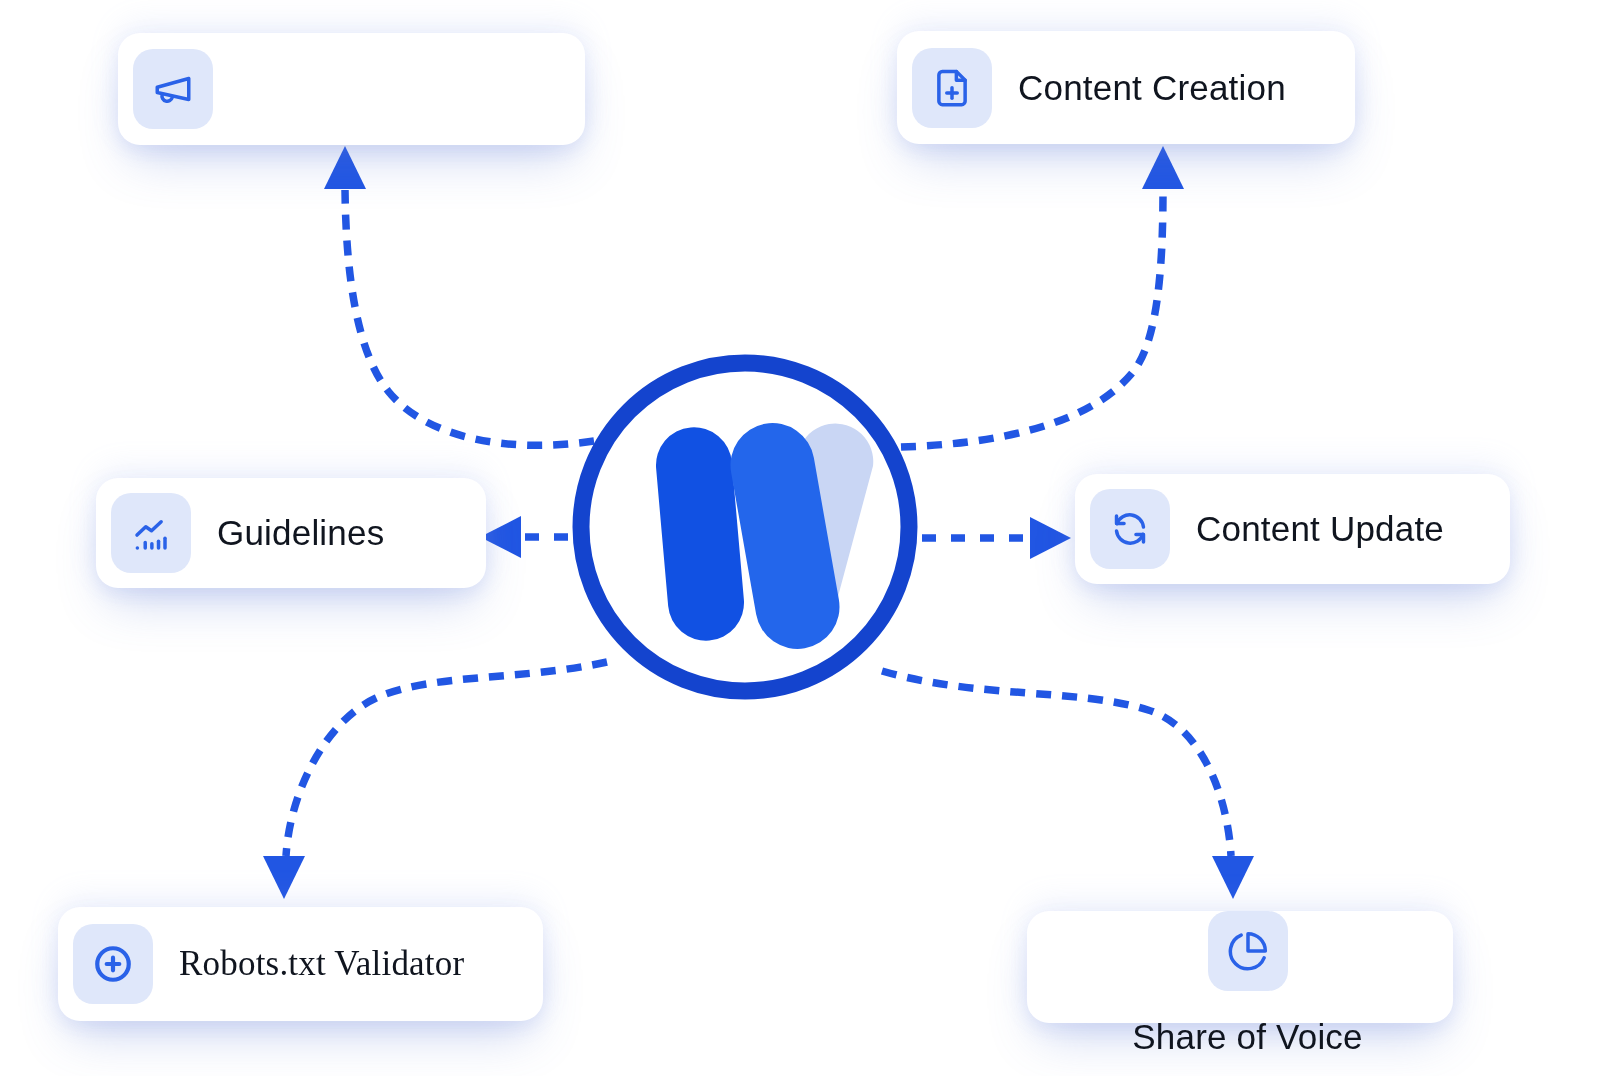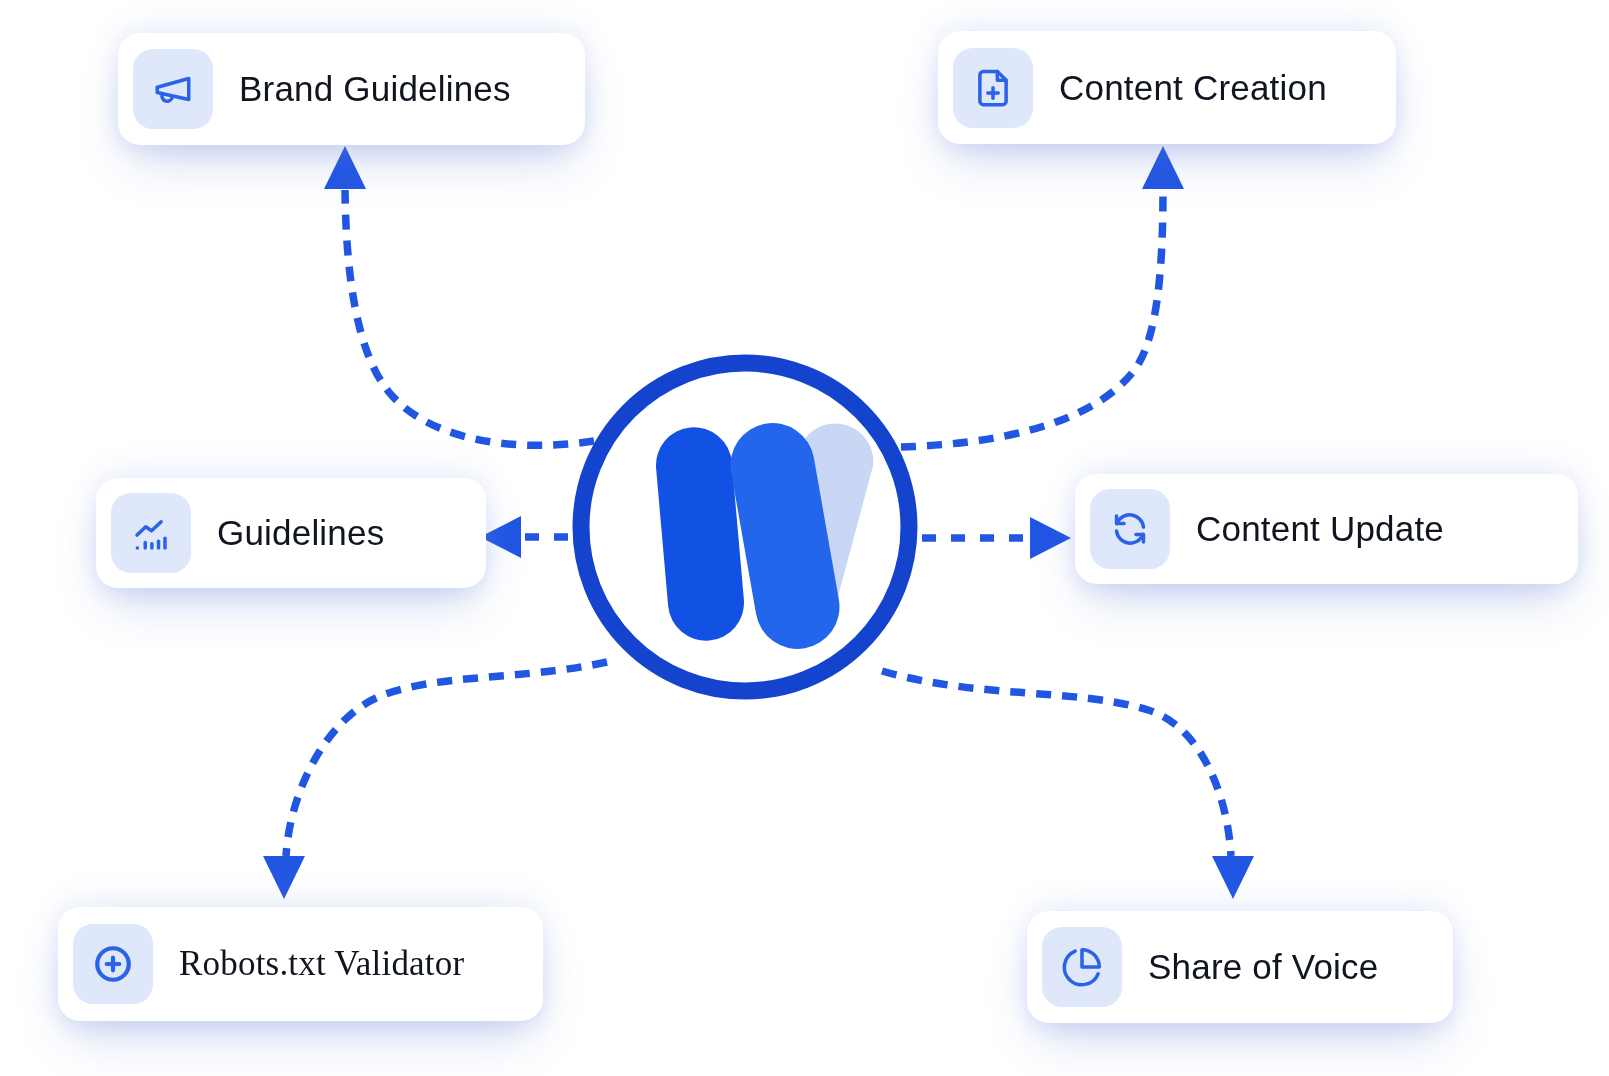--- a/index.html
+++ b/index.html
@@ -39,25 +39,25 @@
   .tile svg{
     width:42px;height:42px;stroke:var(--icon);fill:none;
     stroke-width:2;stroke-linecap:round;stroke-linejoin:round;
   }
   .tile svg.thick{stroke-width:2.4;}
   .label{
     font-size:35px;font-weight:500;color:var(--text);
     letter-spacing:.2px;white-space:nowrap;
   }
   .card-bg {left:118px;top:33px; width:467px;height:112px;}
-  .card-cc {left:897px;top:31px; width:458px;height:113px;margin-left:41px;}
+  .card-cc {left:897px;top:31px; width:458px;height:113px;}
   .card-mon{left:96px; top:478px;width:390px;height:110px;}
-  .card-cu {left:1075px;top:474px;width:503px;height:110px;}
+  .card-cu {left:1075px;top:474px;width:435px;height:110px;}
   .card-rv {left:58px; top:907px;width:485px;height:114px;font-family:Liberation Serif, serif;}
-  .card-sov{left:1027px;top:911px;width:426px;height:112px;}
+  .card-sov{left:1027px;top:911px;width:426px;height:112px;flex-direction:column;}
 
   .hub{position:absolute;left:570px;top:352px;width:350px;height:350px;}
   .hub svg{width:100%;height:100%;display:block;}
   .hub .ring{stroke:var(--ring);fill:#ffffff;}
   .hub .logo-dark{fill:var(--logo-dark);}
   .hub .logo-mid{fill:var(--logo-mid);}
   .hub .logo-light{fill:var(--logo-light);}
 </style>
 </head>
 <body>
@@ -98,21 +98,20 @@
   </svg>
 </div>
 
 <div class="card card-bg">
   <div class="tile">
     <svg viewBox="0 0 24 24">
       <path d="m3 11 18-5v12L3 14v-3z"></path>
       <path d="M11.6 16.8a3 3 0 1 1-5.8-1.6"></path>
     </svg>
   </div>
-  <span class="label">Brand Guidelines</span>
 </div>
 
 <div class="card card-cc">
   <div class="tile">
     <svg viewBox="0 0 24 24">
       <path d="M14.5 2.5H6.5a2 2 0 0 0-2 2v15a2 2 0 0 0 2 2h11a2 2 0 0 0 2-2V7.5z"></path>
       <path d="M14.5 2.5v5h5"></path>
       <path d="M12 11.8v6"></path>
       <path d="M9 14.8h6"></path>
     </svg>

